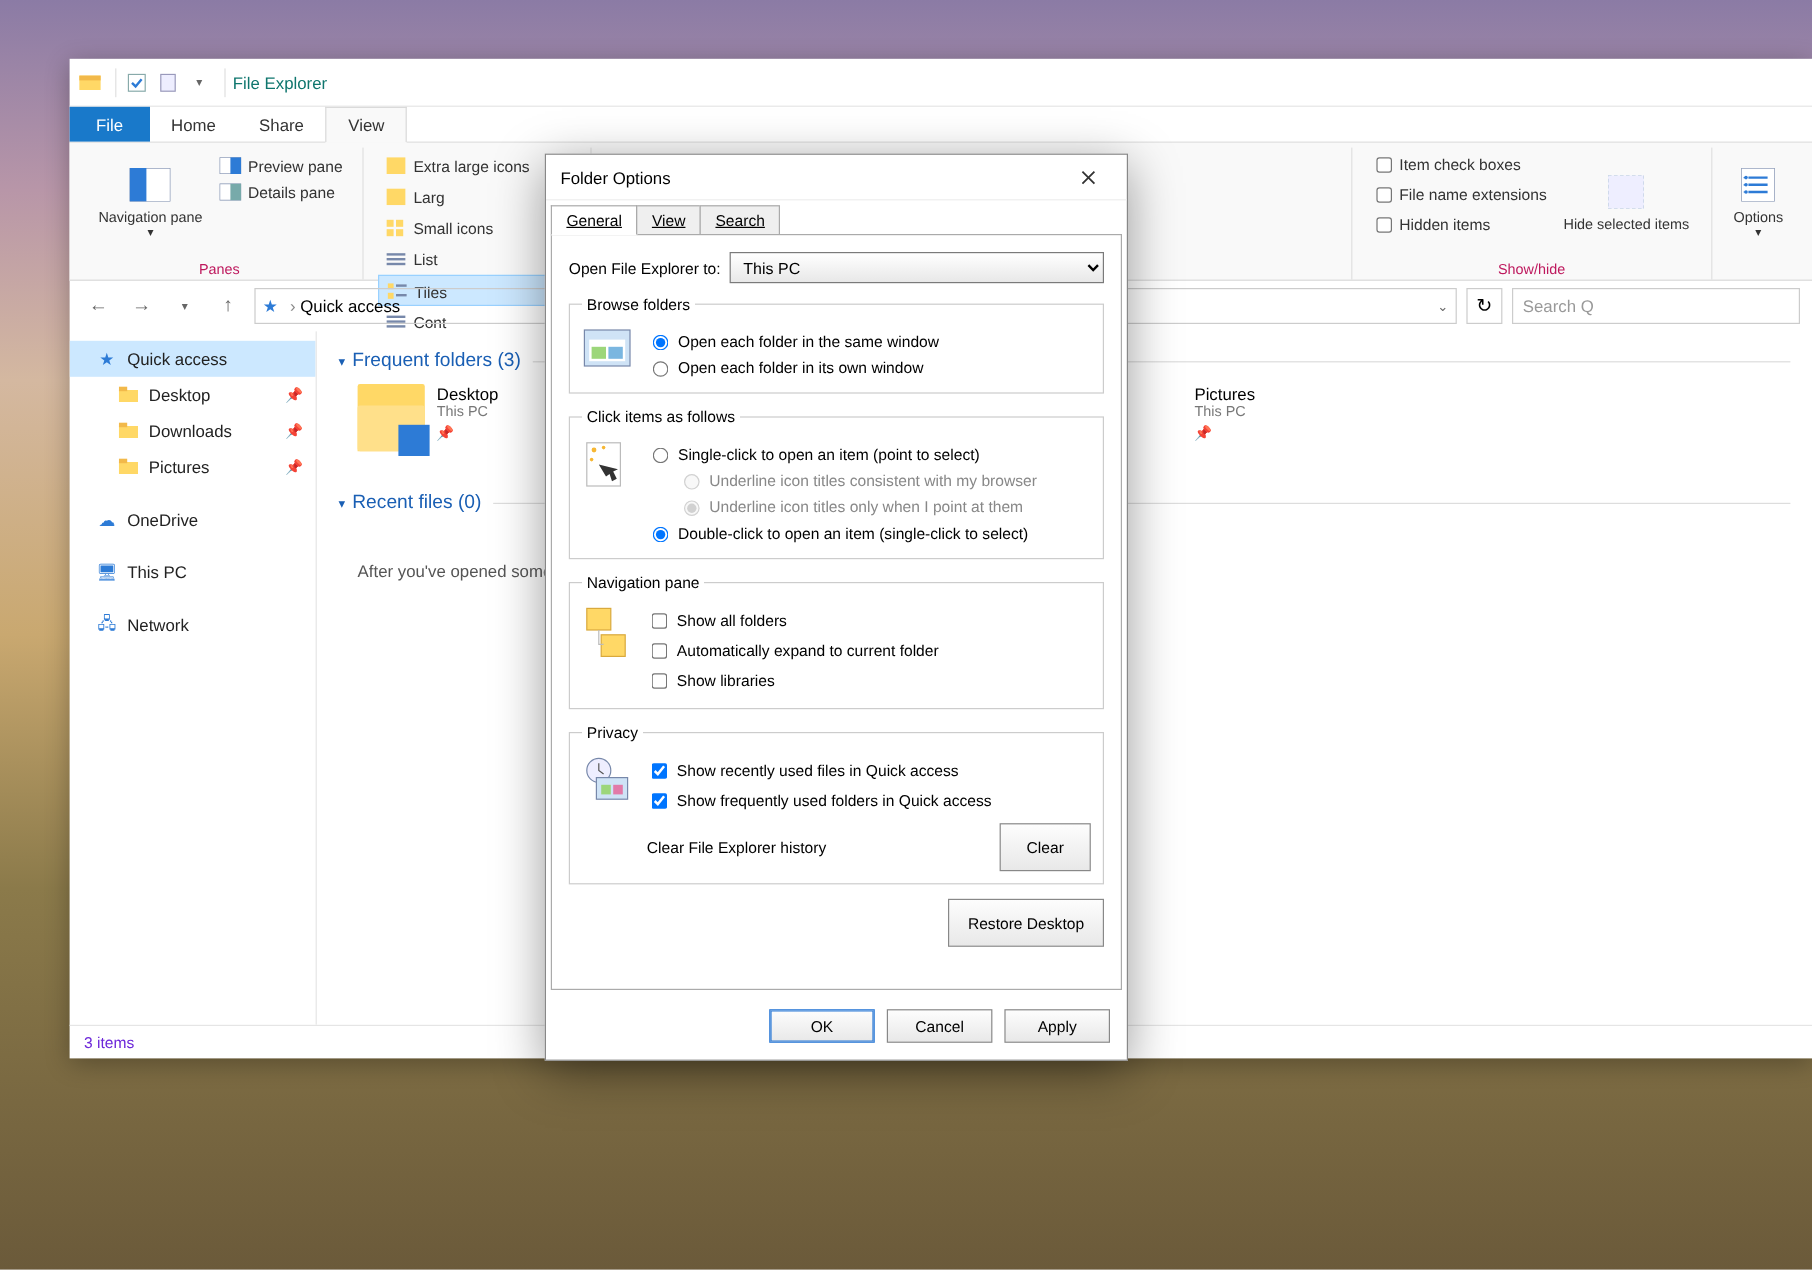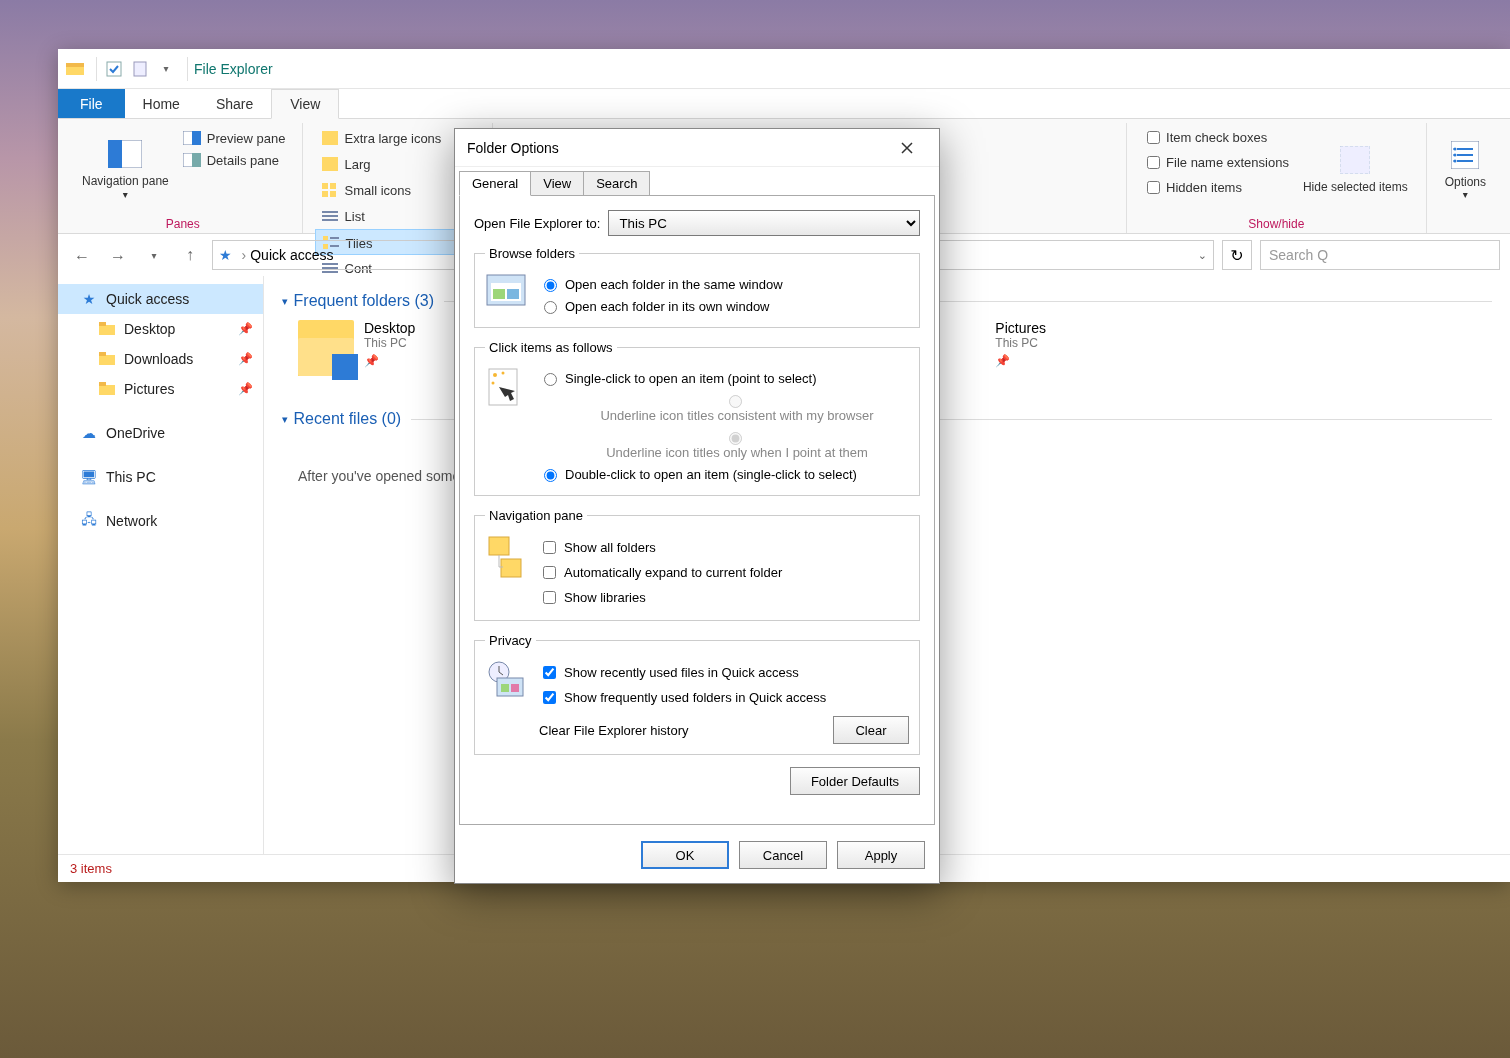--- a/index.html
+++ b/index.html
@@ -93,57 +93,57 @@
 .folders-row { display:flex; gap:60px; padding-left:16px;}
 .folder-card { display:flex; align-items:flex-start; gap:10px;}
 .folder-icon { width:56px; height:56px; position:relative;}
 .folder-icon .back { position:absolute; inset:0; background:#ffd866; border-radius:2px 2px 0 0;}
 .folder-icon .front { position:absolute; left:0; right:0; bottom:0; height:38px; background:#ffe08a; border-radius:2px;}
 .folder-icon .blue { position:absolute; right:-4px; bottom:-4px; width:26px; height:26px; background:#2d7bd6;}
 .folder-text .t1 { font-size:14px;}
 .folder-text .t2 { font-size:12px; color:#777;}
 .folder-text .pin { position:static; display:block; margin-top:4px; font-size:12px;}
 .recent-text { font-size:14px; color:#555; padding-left:16px;}
-.statusbar { height:28px; border-top:1px solid #e5e5e5; display:flex; align-items:center; padding:0 12px; font-size:13px; color:#b91c1c;}
+.statusbar { height:28px; border-top:1px solid #e5e5e5; display:flex; align-items:center; padding:0 12px; font-size:13px; color:#6d28d9;}
 
 
 .dialog {
   position:absolute;
   left:454px; top:128px;
   width:486px; height:756px;
   background:#fff;
   border:1px solid #888;
   box-shadow:0 10px 40px rgba(0,0,0,0.4);
   display:flex; flex-direction:column;
   font-size:13px;
 }
 .dlg-title { height:38px; display:flex; align-items:center; padding:0 12px; font-size:14px; border-bottom:1px solid #eee;}
 .dlg-close { margin-left:auto; width:40px; height:30px; display:flex; align-items:center; justify-content:center; cursor:pointer;}
-.dlg-tabs { display:flex; padding:4px 4px 0 4px;}
+.dlg-tabs { display:flex; padding:4px 4px 0 4px;text-decoration:underline;}
 .dlg-tab { padding:4px 12px; border:1px solid #aaa; background:#efefef; margin-right:-1px; cursor:pointer; font-size:13px;}
 .dlg-tab.active { background:#fff; border-bottom:1px solid #fff; position:relative; z-index:1;}
 .dlg-body { border:1px solid #aaa; margin:0 4px 8px 4px; margin-top:-1px; padding:14px; flex:1; overflow:auto; background:#fff;}
 .row { display:flex; align-items:center; margin-bottom:10px;}
 .row label { margin-right:8px;}
 select.combo { flex:1; height:26px; border:1px solid #7a7a7a; background:linear-gradient(#fff,#e8e8e8); padding:0 6px;}
 fieldset { border:1px solid #ccc; margin:0 0 12px 0; padding:12px 10px 10px 10px; position:relative;}
 fieldset legend { padding:0 4px; font-size:13px;}
 .fs-body { display:flex; gap:12px;}
 .fs-icon { width:42px; height:42px; flex-shrink:0;}
 .radio-row, .chk-row { display:flex; align-items:center; padding:3px 0;}
 .radio-row input, .chk-row input { margin-right:8px;}
-.indent-sub { margin-left:26px; color:#888;flex-direction:column;}
+.indent-sub { margin-left:26px; color:#888;}
 .indent-sub input { accent-color:#888;}
 .dlg-buttons { display:flex; justify-content:flex-end; gap:10px; padding:8px 14px 14px 14px;}
 .dlg-btn { min-width:88px; height:28px; border:1px solid #888; background:linear-gradient(#fdfdfd,#e8e8e8); cursor:pointer; font-size:13px;}
 .dlg-btn.highlight { border:1px solid #2d7bd6; box-shadow:0 0 0 1px #2d7bd6 inset;}
 .restore-row { display:flex; justify-content:flex-end; margin-top:6px;}
 .clear-row { display:flex; align-items:center; margin-top:6px;}
 .clear-row .spacer { flex:1;}
-.small-btn { min-width:76px; height:28px; border:1px solid #888; background:linear-gradient(#fdfdfd,#e8e8e8); cursor:pointer; font-size:13px;}
+.small-btn { min-width:76px; height:40px; border:1px solid #888; background:linear-gradient(#fdfdfd,#e8e8e8); cursor:pointer; font-size:13px;}
 
 
 .svg { display:block;}
 </style>
 </head>
 <body>
 
 <div class="explorer">
   <div class="titlebar">
     <span class="qat-icon">
@@ -581,21 +581,21 @@
           <div class="clear-row">
             <span>Clear File Explorer history</span>
             <span class="spacer"></span>
             <button class="small-btn"><span>Clear</span></button>
           </div>
         </div>
       </div>
     </fieldset>
 
     <div class="restore-row">
-      <button class="small-btn" style="min-width:130px;"><span>Folder Defaults</span></button>
+      <button class="small-btn" style="min-width:130px;"><span>Restore Desktop</span></button>
     </div>
   </div>
   <div class="dlg-buttons">
     <button class="dlg-btn highlight"><span>OK</span></button>
     <button class="dlg-btn"><span>Cancel</span></button>
     <button class="dlg-btn"><span>Apply</span></button>
   </div>
 </div>
 
 </body></html>

